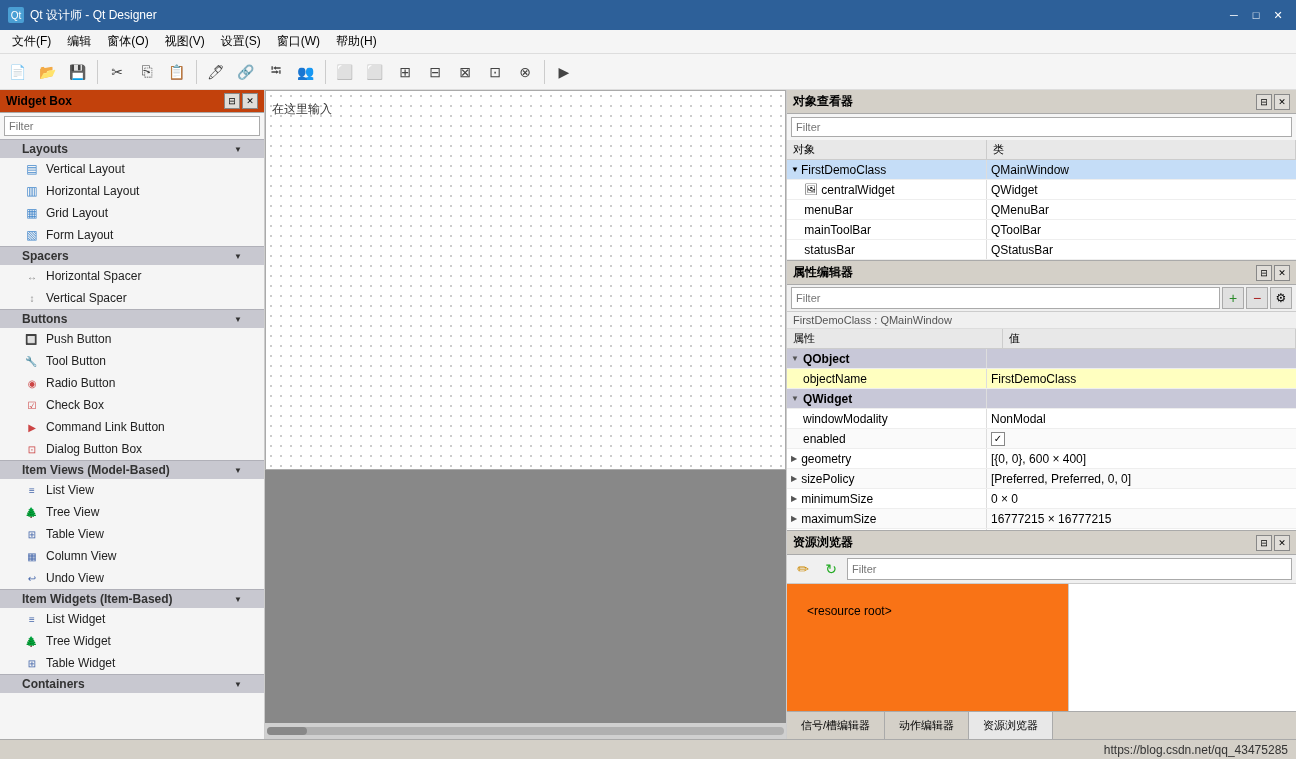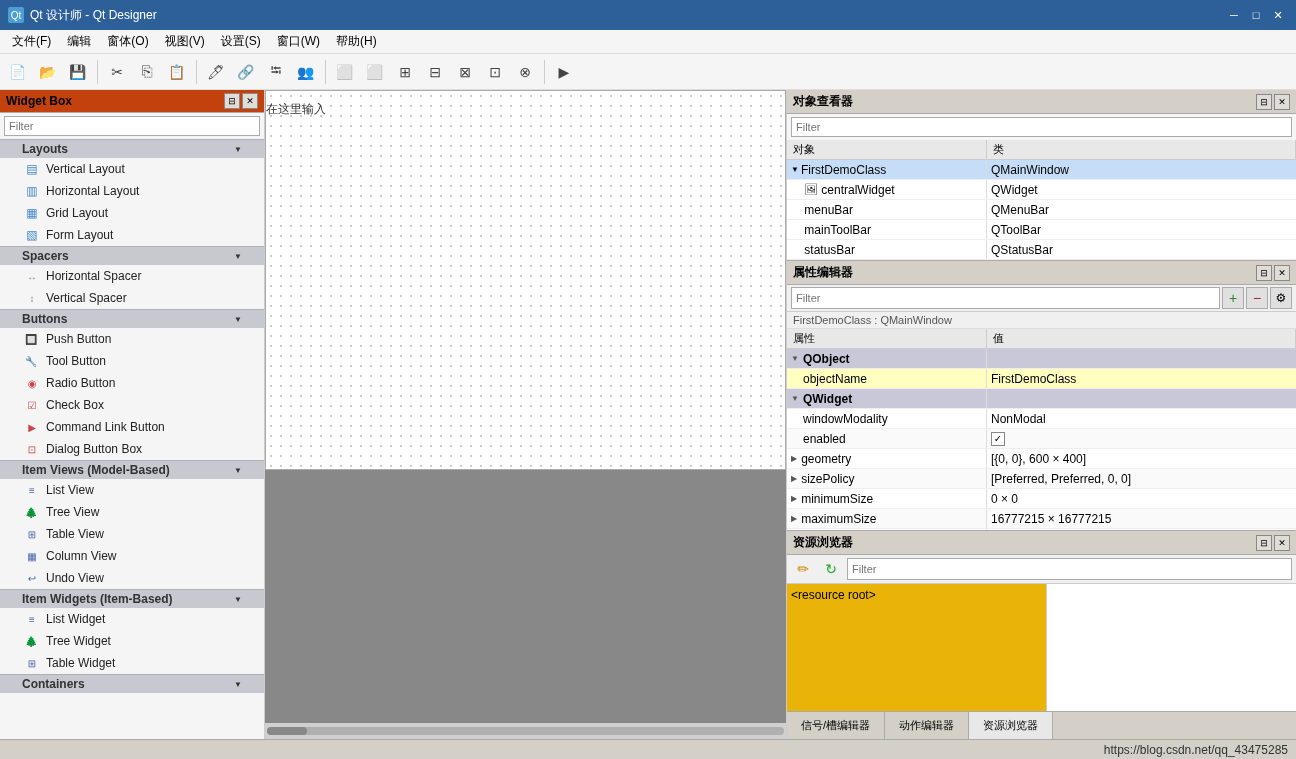--- a/index.html
+++ b/index.html
@@ -172,21 +172,21 @@
       background-image: radial-gradient(circle, #ccc 1px, transparent 1px);
       background-size: 10px 10px;
       height: 380px;
       border: 1px solid #aaa;
       position: relative;
       flex-shrink: 0;
     }
     .form-canvas-label {
       position: absolute;
       top: 10px;
-      left: 0;
+      left: 6px;
       font-size: 12px;
       color: #333;
     }
     .form-canvas-bottom { flex: 1; background: #888; }
 
     
     .form-scrollbar-h {
       height: 16px;
       background: #d0d0d0;
       display: flex;
@@ -315,21 +315,21 @@
       display: flex;
       border-bottom: 1px solid #ccc;
       background: #e8e8e8;
       flex-shrink: 0;
     }
     .prop-col-header {
       padding: 2px 6px;
       border-right: 1px solid #ccc;
       font-size: 11px;
     }
-    .prop-col-header:first-child { width: 200px; }
+    .prop-col-header:first-child { width: 216px; }
     .prop-col-header:last-child { flex: 1; }
 
     .prop-content { overflow-y: auto; flex: 1; background: white; font-size: 11px; }
     .prop-row {
       display: flex;
       border-bottom: 1px solid #eee;
       align-items: center;
       height: 20px;
     }
     .prop-row.group-row { background: #c8c8d8; font-weight: bold; }
@@ -372,24 +372,24 @@
       padding: 1px 4px;
       font-size: 11px;
       background: white;
     }
     .resource-content {
       display: flex;
       flex: 1;
       overflow: hidden;
     }
     .resource-tree {
-      width: 260px;
+      width: 282px;
       border-right: 1px solid #ccc;
-      background: #eab308;
-      padding: 4px;
+      background: #f97316;
+      padding: 20px;
       font-size: 11px;
       overflow: auto;
     }
     .resource-preview {
       flex: 1;
       background: white;
     }
 
     
     .bottom-tab-bar {

